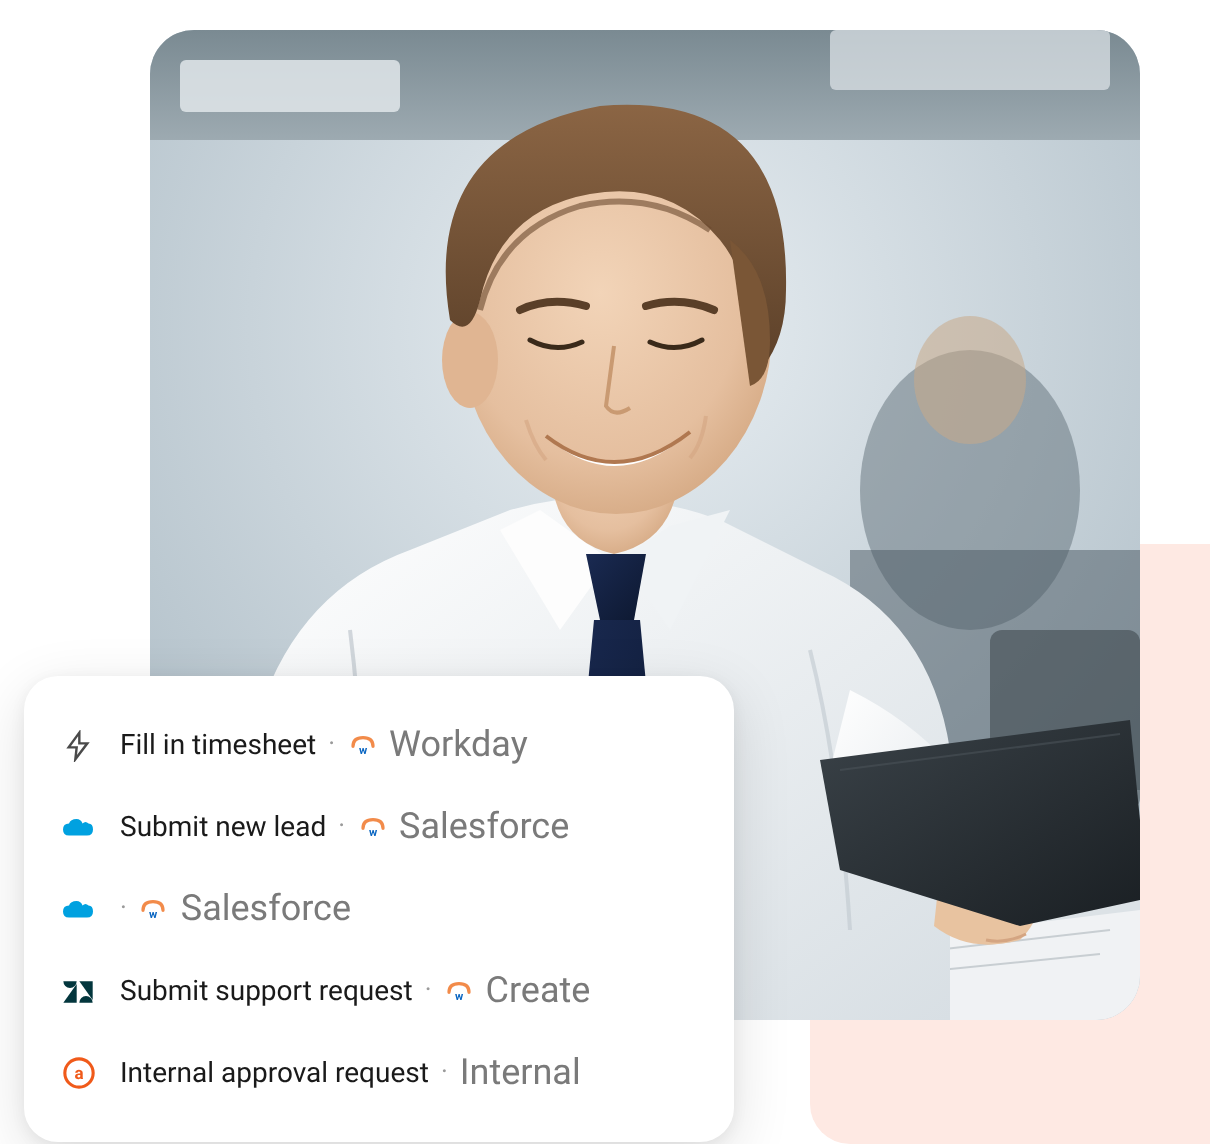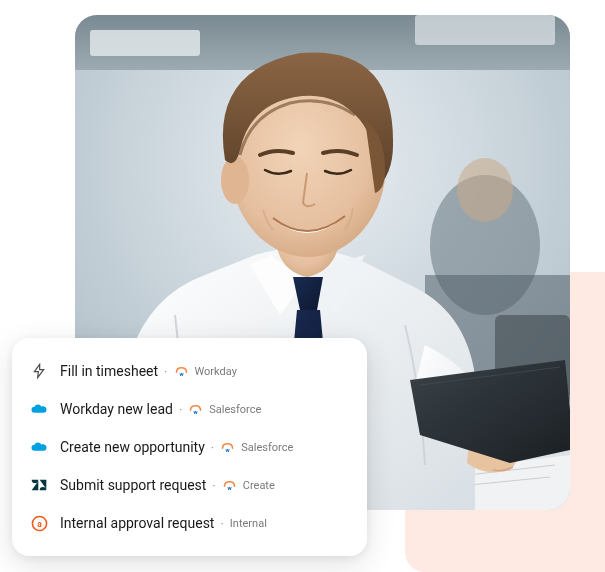--- a/index.html
+++ b/index.html
@@ -75,21 +75,21 @@
 }
 .source-icon {
   width: 15px;
   height: 15px;
   display: inline-flex;
   align-items: center;
   justify-content: center;
 }
 .source {
   color: #7a7a7a;
-  font-size: 11px;
+  font-size: 18px;
 }
 </style>
 </head>
 <body>
 
 <div class="bg-shape"></div>
 
 <div class="photo">
   <svg width="495" height="495" viewBox="0 0 495 495">
     <defs>
@@ -208,40 +208,39 @@
     </span>
   </div>
 
   <div class="menu-item">
     <span class="icon-box">
       <svg width="18" height="14" viewBox="0 0 24 18">
         <path d="M6 14 Q2 14 2 10 Q2 6 6 6 Q7 3 11 3 Q14 3 15 6 Q17 4 19 6 Q22 6 22 10 Q22 14 18 14 Z" fill="#00a1e0"></path>
       </svg>
     </span>
     <span class="label-wrap">
-      <span class="label">Workday new lead</span>
+      <span class="label">Submit new lead</span>
       <span class="sep">·</span>
       <span class="source-icon">
         <svg width="15" height="15" viewBox="0 0 24 24">
           <path d="M4 13 Q4 6 12 6 Q20 6 20 13" fill="none" stroke="#f28b4a" stroke-width="2.6" stroke-linecap="round"></path>
           <text x="12" y="19" text-anchor="middle" font-size="9" font-weight="700" fill="#0a66c2">w</text>
         </svg>
       </span>
       <span class="source">Salesforce</span>
     </span>
   </div>
 
   <div class="menu-item">
     <span class="icon-box">
       <svg width="18" height="14" viewBox="0 0 24 18">
         <path d="M6 14 Q2 14 2 10 Q2 6 6 6 Q7 3 11 3 Q14 3 15 6 Q17 4 19 6 Q22 6 22 10 Q22 14 18 14 Z" fill="#00a1e0"></path>
       </svg>
     </span>
     <span class="label-wrap">
-      <span class="label">Create new opportunity</span>
       <span class="sep">·</span>
       <span class="source-icon">
         <svg width="15" height="15" viewBox="0 0 24 24">
           <path d="M4 13 Q4 6 12 6 Q20 6 20 13" fill="none" stroke="#f28b4a" stroke-width="2.6" stroke-linecap="round"></path>
           <text x="12" y="19" text-anchor="middle" font-size="9" font-weight="700" fill="#0a66c2">w</text>
         </svg>
       </span>
       <span class="source">Salesforce</span>
     </span>
   </div>

